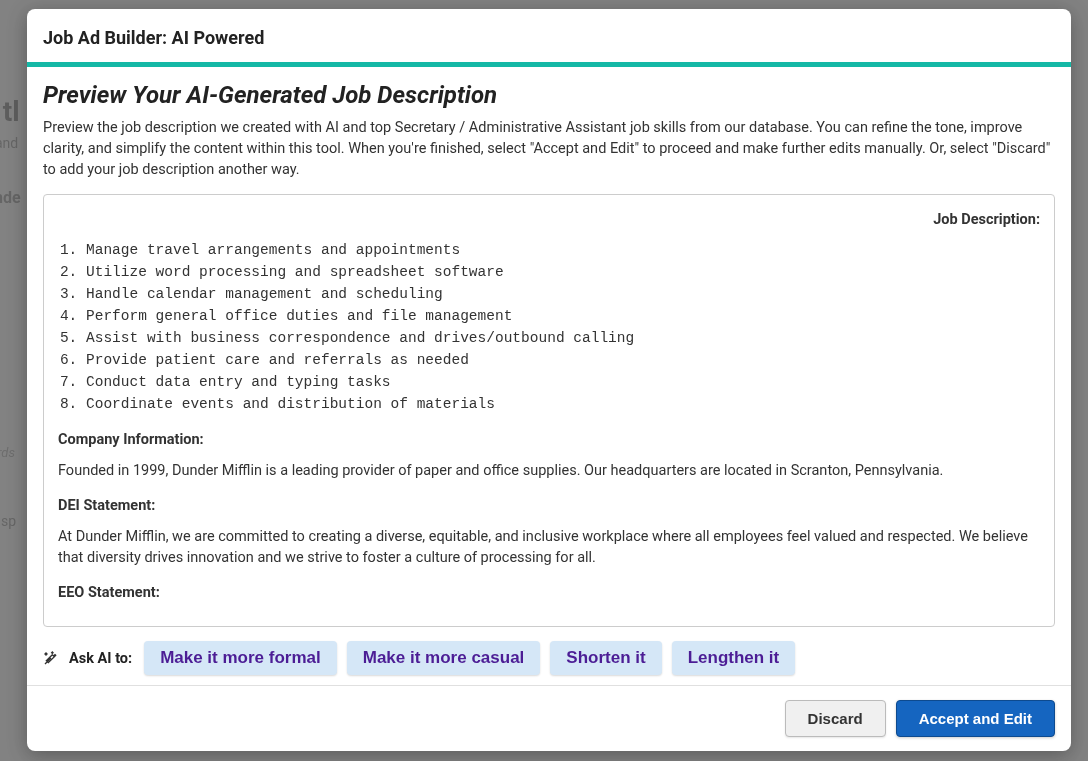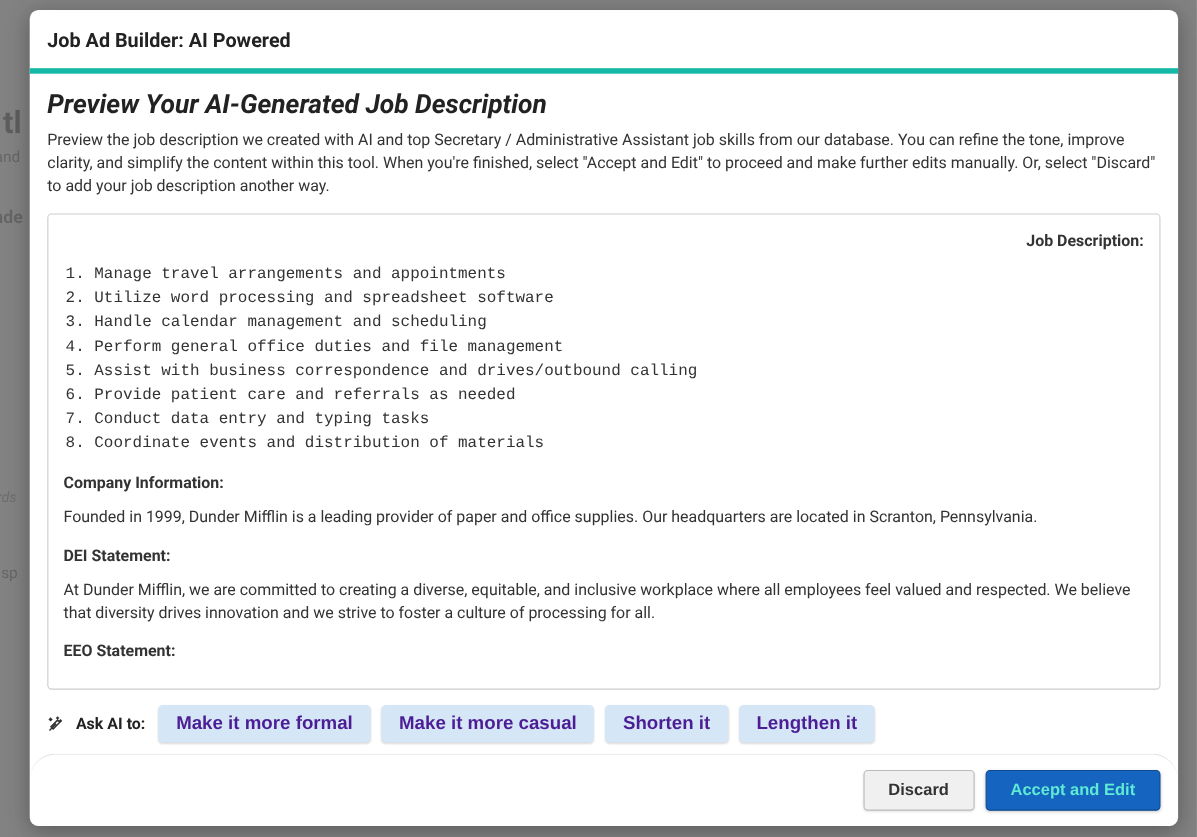--- a/index.html
+++ b/index.html
@@ -181,36 +181,35 @@
       font-weight: 700;
       cursor: pointer;
       box-shadow: 0 1px 2px rgba(0,0,0,0.15);
     }
     .modal-footer {
       border-top: 1px solid #e0e0e0;
       padding: 14px 16px;
       display: flex;
       justify-content: flex-end;
       gap: 10px;
-      border-radius: 24px;
     }
     .btn-discard {
       background: #f0f0f0;
       color: #333;
       border: 1px solid #bbb;
       border-radius: 4px;
       padding: 9px 22px;
       font-size: 15px;
       font-weight: 700;
       cursor: pointer;
       box-shadow: 0 1px 2px rgba(0,0,0,0.1);
     }
     .btn-accept {
       background: #1565c0;
-      color: #5eead4;
+      color: #ffffff;
       border: 1px solid #0d4a8f;
       border-radius: 4px;
       padding: 9px 22px;
       font-size: 15px;
       font-weight: 700;
       cursor: pointer;
       box-shadow: 0 1px 3px rgba(0,0,0,0.2);
       text-align: center;
     }
   </style>

